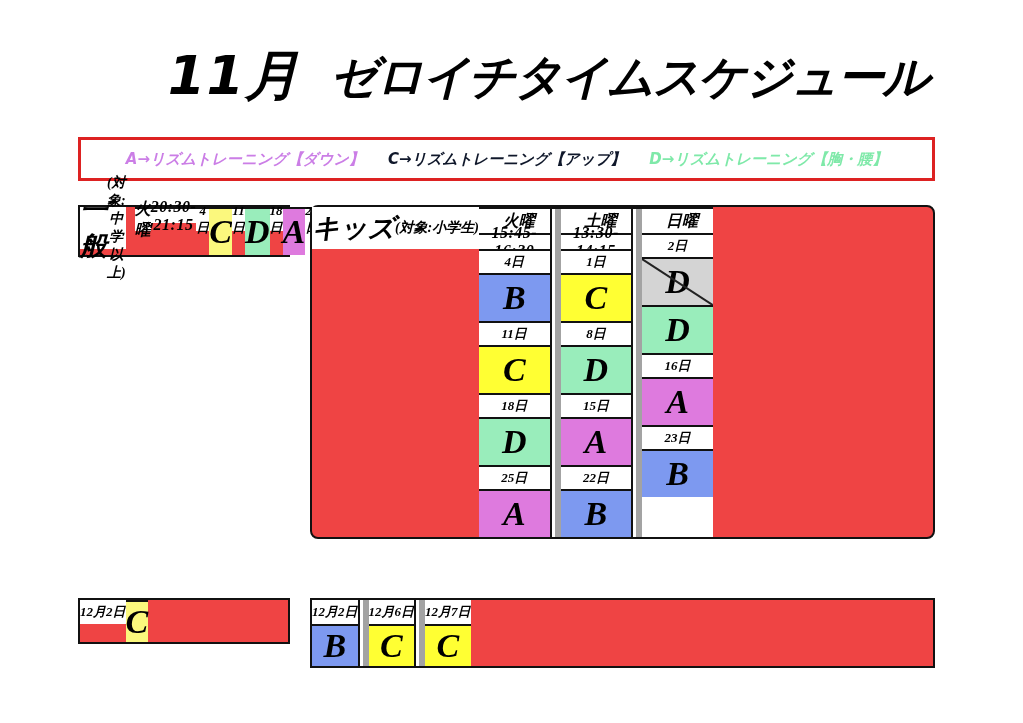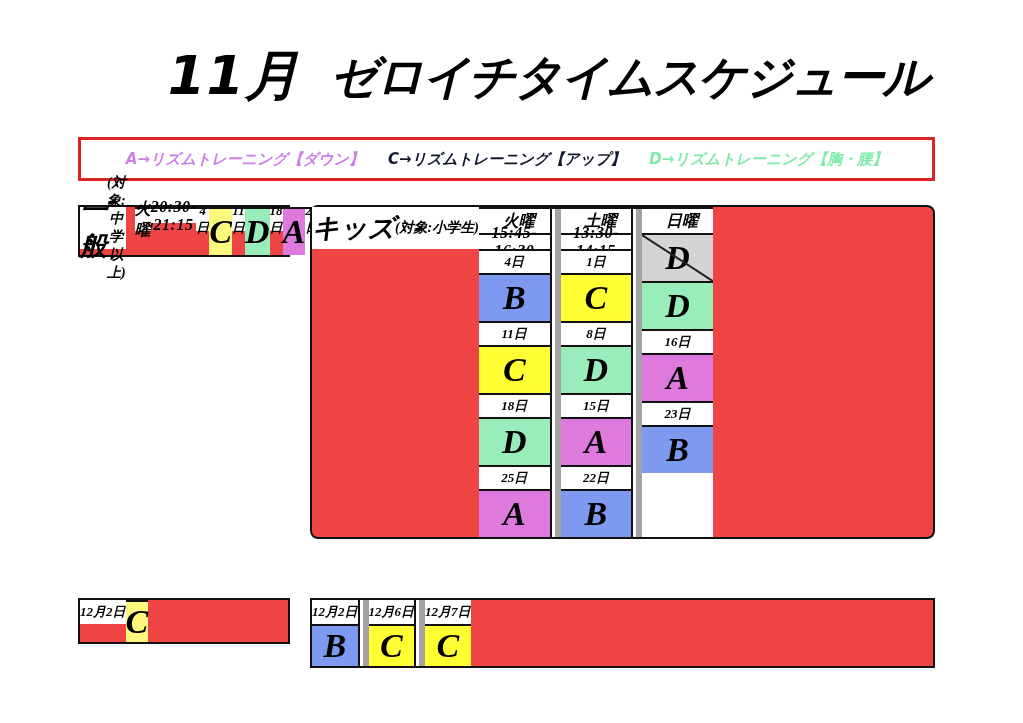--- a/index.html
+++ b/index.html
@@ -133,20 +133,21 @@
         <div class="cell h-date bt">8日</div>
         <div class="cell h-class bt class-letter" style="background-color: rgb(153, 237, 187);">D</div>
         <div class="cell h-date bt">15日</div>
         <div class="cell h-class bt class-letter" style="background-color: rgb(222, 122, 222);">A</div>
         <div class="cell h-date bt">22日</div>
         <div class="cell h-class bt class-letter" style="background-color: rgb(125, 153, 240);">B</div>
       </div>
 
       <div class="col">
         <div class="cell h-day">日曜</div>
+        <div class="cell h-date bt">2日</div>
         <div class="cell h-class bt" style="background-color: rgb(212, 212, 212);">
           <span class="class-letter">D</span>
           <svg class="strike" viewBox="0 0 100 100" preserveAspectRatio="none">
               <line x1="0" y1="0" x2="100" y2="100"></line>
             </svg>
         </div>
         <div class="cell h-class bt class-letter" style="background-color: rgb(153, 237, 187);">D</div>
         <div class="cell h-date bt">16日</div>
         <div class="cell h-class bt class-letter" style="background-color: rgb(222, 122, 222);">A</div>
         <div class="cell h-date bt">23日</div>

